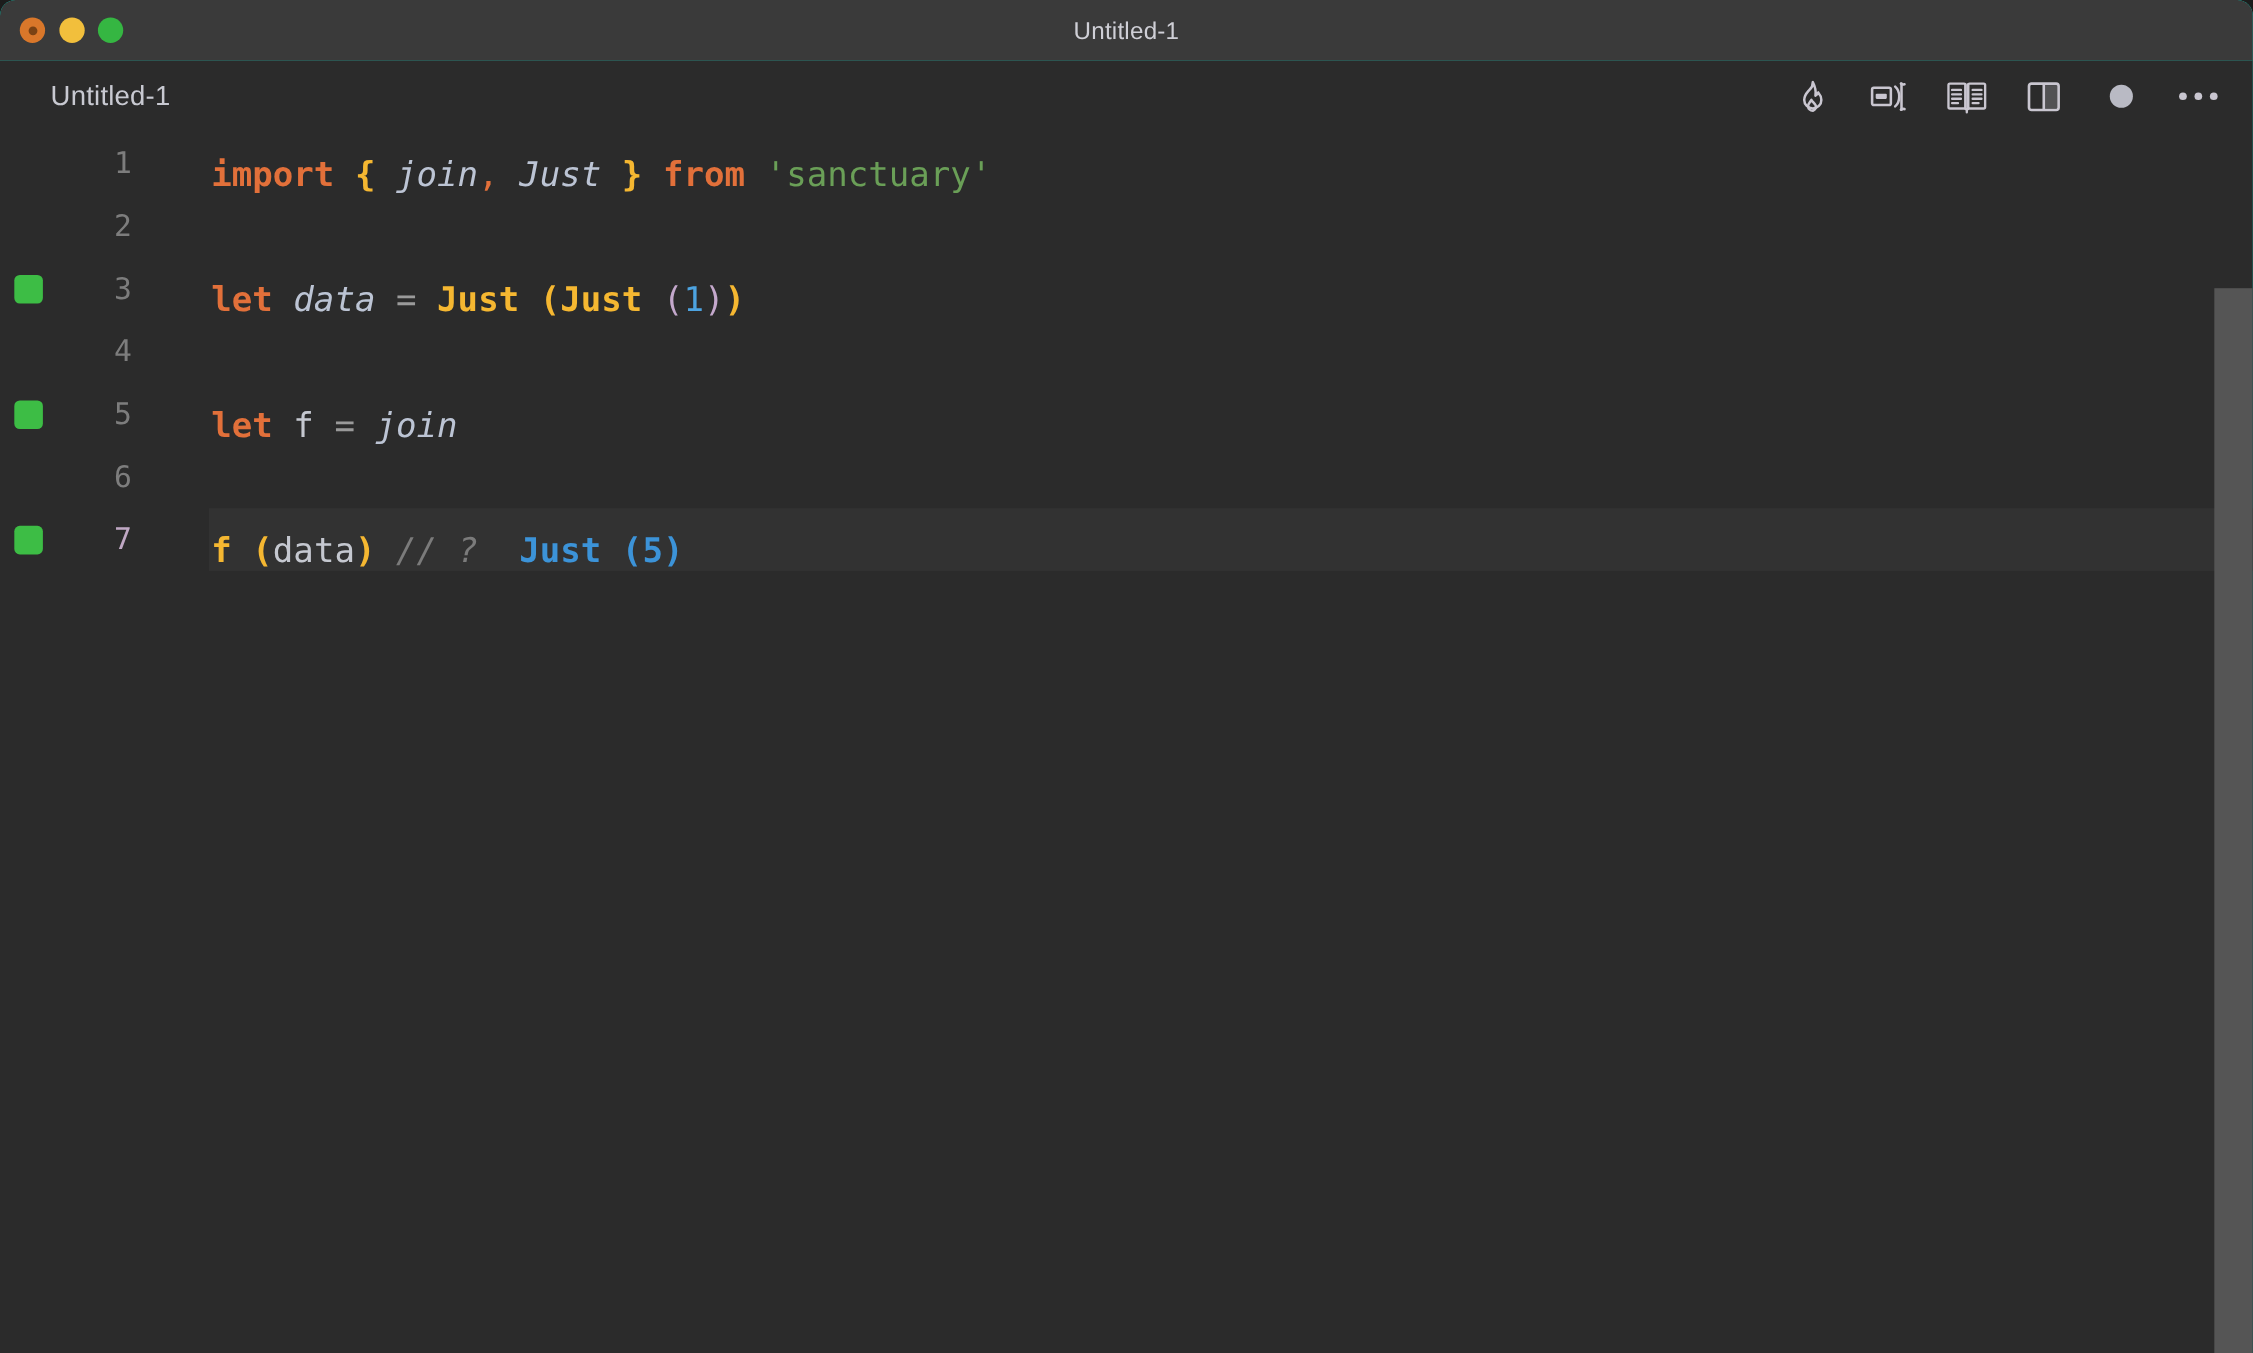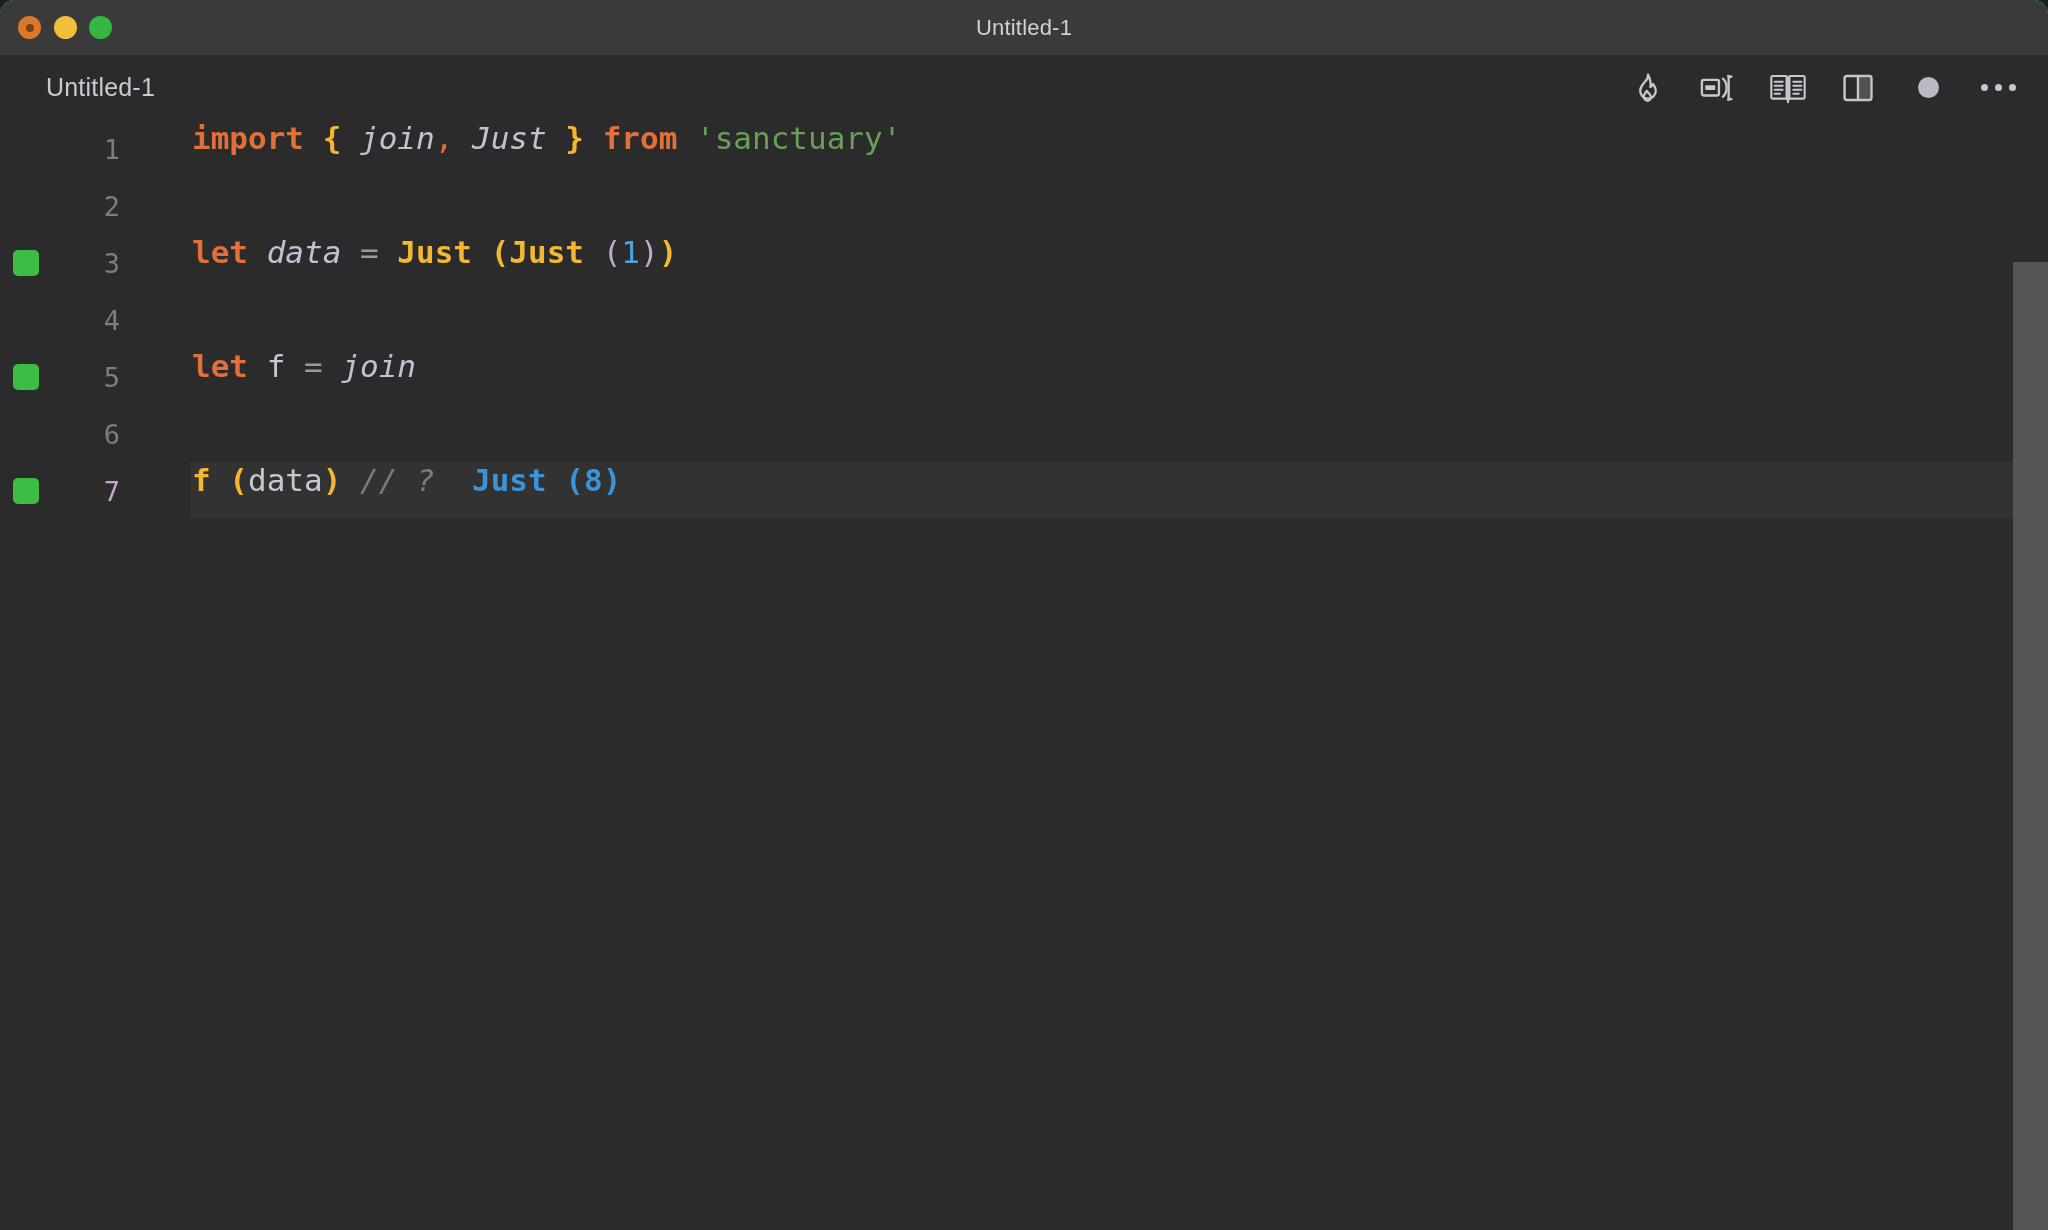--- a/index.html
+++ b/index.html
@@ -153,21 +153,21 @@
     transform: translateY(-50%);
   }
   .lineno.active-no { color: #c0a8c4; }
   .line-body {
     position: absolute;
     left: 190px;
     right: 0;
     top: 0;
     bottom: 0;
     display: flex;
-    align-items: flex-start;
+    align-items: flex-end;
     padding-left: 2px;
     box-sizing: border-box;
     font-family: "DejaVu Sans Mono", monospace;
     font-size: 31px;
     white-space: pre;
   }
 
   
   .t-kw      { color: #e2703a; font-weight: bold; }
   .t-brace   { color: #f5b731; font-weight: bold; }
@@ -293,21 +293,21 @@
           <span class="lineno">5</span>
           <span class="line-body"><span class="t-kw">let</span><span class="t-var"> </span><span class="t-var">f</span><span class="t-var"> </span><span class="t-op">=</span><span class="t-var"> </span><span class="t-ident">join</span></span>
         </div>
         <div class="line">
           <span class="lineno">6</span>
           <span class="line-body"></span>
         </div>
         <div class="line active">
           <span class="gutter-mark"></span>
           <span class="lineno active-no">7</span>
-          <span class="line-body"><span class="t-fn">f</span><span class="t-var"> </span><span class="t-paren-y">(</span><span class="t-var">data</span><span class="t-paren-y">)</span><span class="t-var"> </span><span class="t-comment">// ?</span><span class="t-var">  </span><span class="t-result">Just (8)</span></span>
+          <span class="line-body"><span class="t-fn">f</span><span class="t-var"> </span><span class="t-paren-y">(</span><span class="t-var">data</span><span class="t-paren-y">)</span><span class="t-var"> </span><span class="t-comment">// ?</span><span class="t-var">  </span><span class="t-result">Just (5)</span></span>
         </div>
       </div>
     <div class="scrollbar-track">
       <div class="scrollbar-thumb"></div>
     </div>
   </div>
 
 </div>
 
 </body></html>

